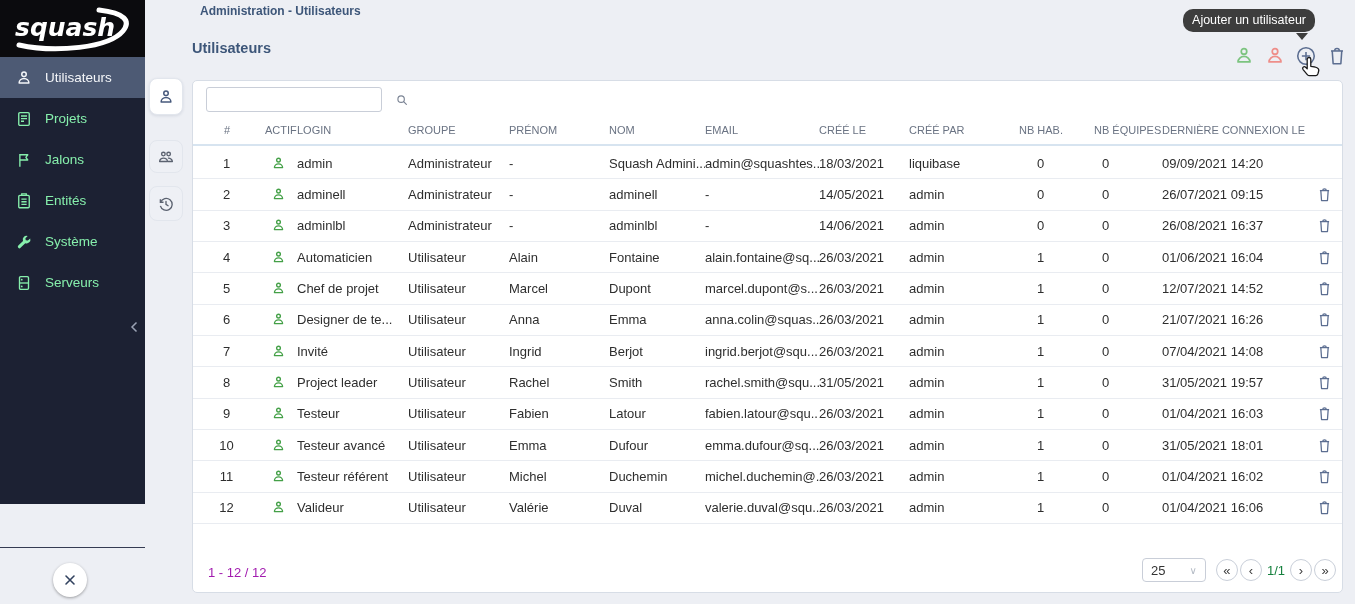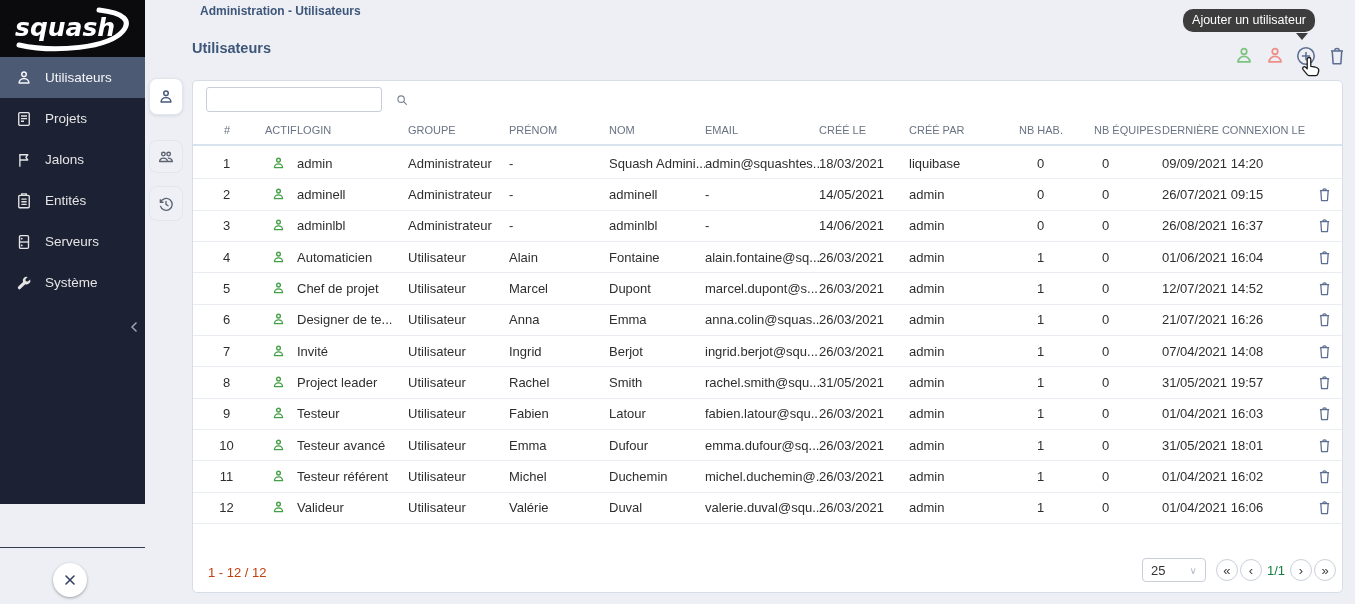--- a/index.html
+++ b/index.html
@@ -4,21 +4,21 @@
 <style>
   * { margin:0; padding:0; box-sizing:border-box; }
   html,body { width:1355px; height:604px; overflow:hidden; }
   body { font-family:"Liberation Sans", sans-serif; background:#edeff4; position:relative; }
 
   
   .sidebar { position:absolute; left:0; top:0; width:145px; height:504px; background:#1c2133; z-index:5; }
   .logo-area { height:57px; background:#0b0b0e; display:flex; align-items:center; justify-content:center; }
   .nav { position:absolute; top:57px; left:0; right:0; }
   .nav-item { height:41px; display:flex; align-items:center; gap:12px; padding-left:15px;
-              color:#e5e5e5; font-size:13.5px; cursor:pointer; }
+              color:#86efac; font-size:13.5px; cursor:pointer; }
   .nav-item svg { width:18px; height:18px; flex:0 0 18px; }
   .nav-item.active { background:#4d5a74; color:#f4f6f9; }
   .collapse-btn { position:absolute; left:126px; top:318px; width:18px; height:18px; color:#9aa2b4; cursor:pointer; }
   .sidebar-divider { position:absolute; left:0; top:547px; width:145px; height:1px; background:#353b52; }
   .close-btn { position:absolute; left:53px; top:563px; width:34px; height:34px; border-radius:50%;
                background:#ffffff; display:flex; align-items:center; justify-content:center; cursor:pointer;
                box-shadow:0 1px 3px rgba(0,0,0,.35); }
   .close-btn svg { width:16px; height:16px; }
 
   
@@ -69,21 +69,21 @@
   .td.c-actif { display:flex; justify-content:center; color:#44a047; }
   .td.c-actif svg { width:15px; height:15px; }
   .td.c-nbhab { padding-left:18px; }
   .td.c-nbteams { padding-left:8px; }
   .td.c-actions { display:flex; justify-content:center; padding-right:0; }
   .row-del { width:18px; height:18px; color:#5c6e91; cursor:pointer; background:none; border:none; padding:0;
              display:flex; align-items:center; justify-content:center; }
   .row-del svg { width:17px; height:17px; }
 
   
-  .range-label { position:absolute; left:15px; top:484px; font-size:13px; color:#c2410c; }
+  .range-label { position:absolute; left:15px; top:484px; font-size:13px; color:#a21caf; }
   .pager { position:absolute; right:6px; top:477px; display:flex; align-items:center; gap:2px;justify-content:space-between; }
   .page-size { width:64px; height:24px; border:1px solid #c9ced8; border-radius:4px; background:#fff;
                display:flex; align-items:center; justify-content:space-between; padding:0 8px; cursor:pointer;
                font-size:13px; color:#333; margin-right:8px; }
   .page-size .chev { font-size:10px; color:#b3bac4; }
   .pg-btn { width:22px; height:22px; border-radius:50%; border:1px solid #c9cfd9; background:#fff; color:#3c3c3c;
             display:flex; align-items:center; justify-content:center; font-size:13px; cursor:pointer; padding:0;
             font-family:"Liberation Sans",sans-serif; }
   .pg-indicator { font-size:13px; color:#15803d; padding:0 3px; }
 </style>
@@ -121,32 +121,32 @@
     </div>
     <div class="nav-item">
       <svg viewBox="0 0 24 24" fill="none" stroke="currentColor" stroke-width="1.8">
           <rect x="5" y="4.5" width="14" height="16.5" rx="1.5"></rect>
           <path d="M9 4.5 v-2 h6 v2"></path>
           <path d="M8.5 9.5h7M8.5 13h7M8.5 16.5h7"></path>
         </svg>
       <span>Entités</span>
     </div>
     <div class="nav-item">
+      <svg viewBox="0 0 24 24" fill="currentColor">
+          <path d="M20.3 7.3a5 5 0 0 1-6.6 6.2L7.4 19.8a2.1 2.1 0 0 1-3-3l6.3-6.3a5 5 0 0 1 6.2-6.6l-3 3 .4 2.8 2.8.4 3.2-2.8z"></path>
+        </svg>
+      <span>Système</span>
+    </div>
+    <div class="nav-item">
       <svg viewBox="0 0 24 24" fill="none" stroke="currentColor" stroke-width="1.8">
           <rect x="6" y="3.5" width="12" height="17" rx="1.5"></rect>
           <path d="M6 12h12"></path>
           <path d="M9 7.5h.01M9 16.5h.01" stroke-width="2.4" stroke-linecap="round"></path>
         </svg>
       <span>Serveurs</span>
-    </div>
-    <div class="nav-item">
-      <svg viewBox="0 0 24 24" fill="currentColor">
-          <path d="M20.3 7.3a5 5 0 0 1-6.6 6.2L7.4 19.8a2.1 2.1 0 0 1-3-3l6.3-6.3a5 5 0 0 1 6.2-6.6l-3 3 .4 2.8 2.8.4 3.2-2.8z"></path>
-        </svg>
-      <span>Système</span>
     </div>
   </div>
   <div class="collapse-btn">
     <svg viewBox="0 0 24 24" fill="none" stroke="currentColor" stroke-width="2">
         <polyline points="14,6 8,12 14,18"></polyline>
       </svg>
   </div>
   <div class="sidebar-divider"></div>
   <div class="close-btn">
     <svg viewBox="0 0 24 24" fill="none" stroke="#32425f" stroke-width="2.4" stroke-linecap="round">

